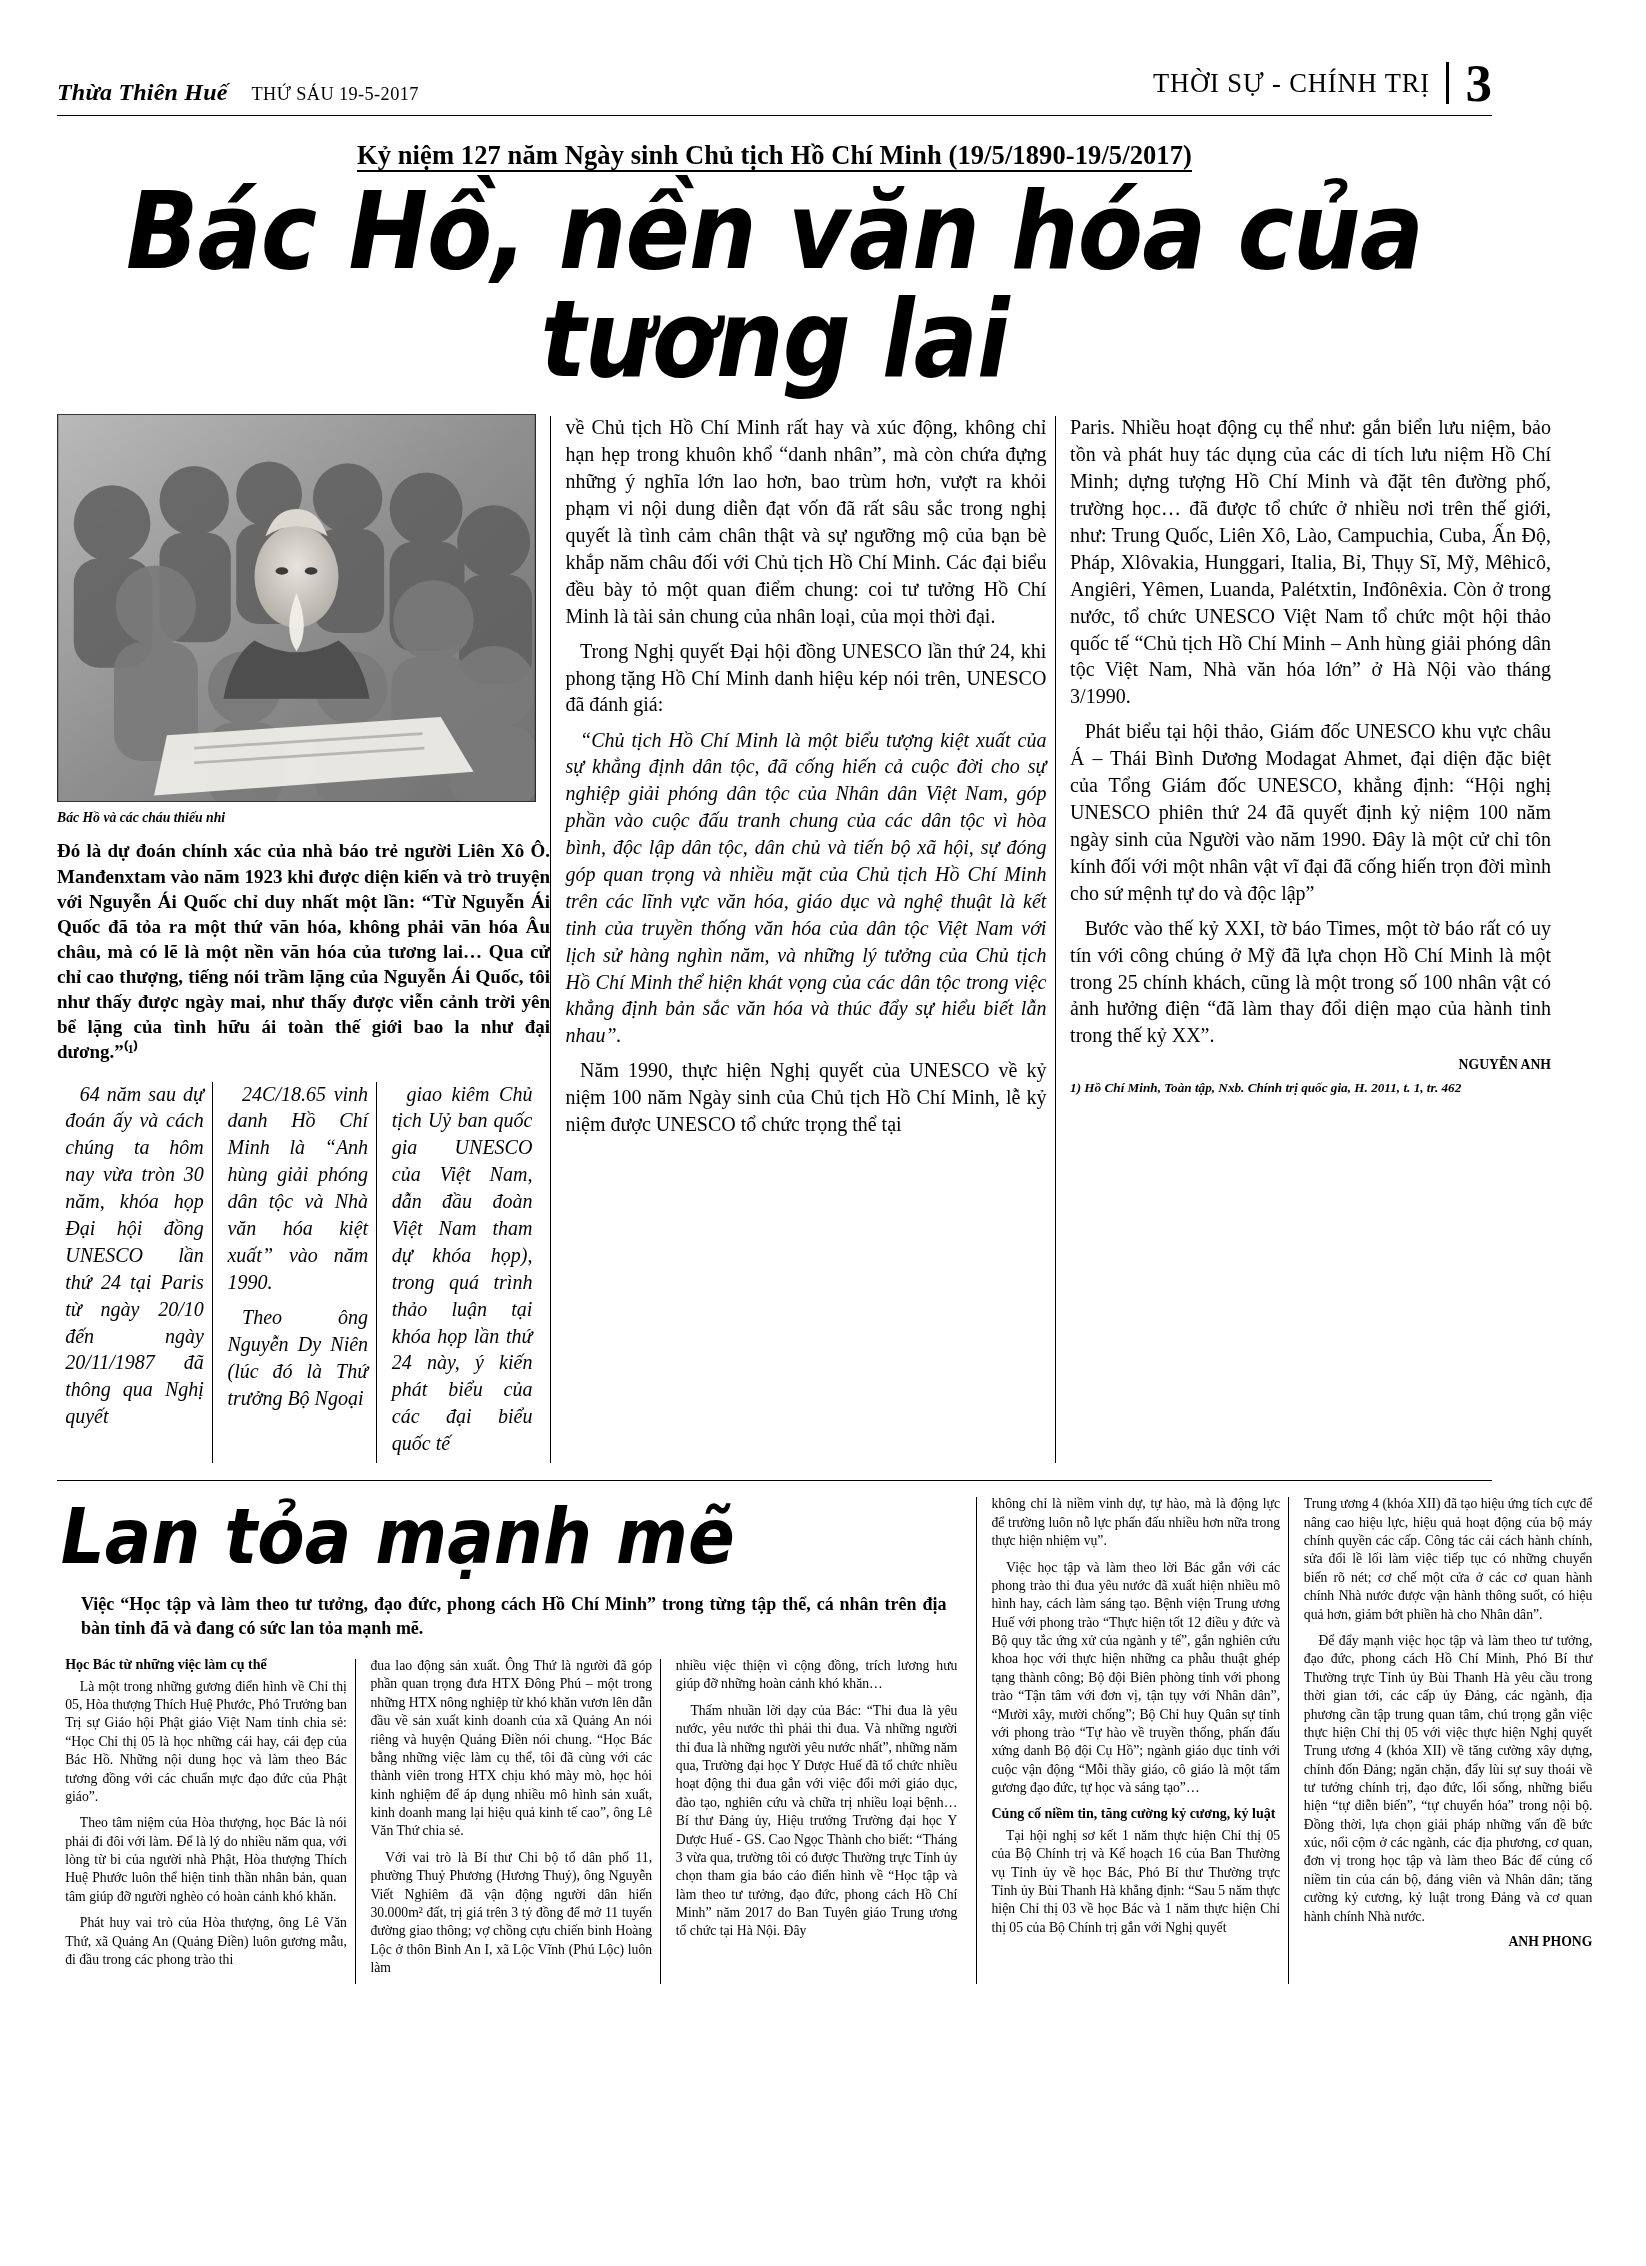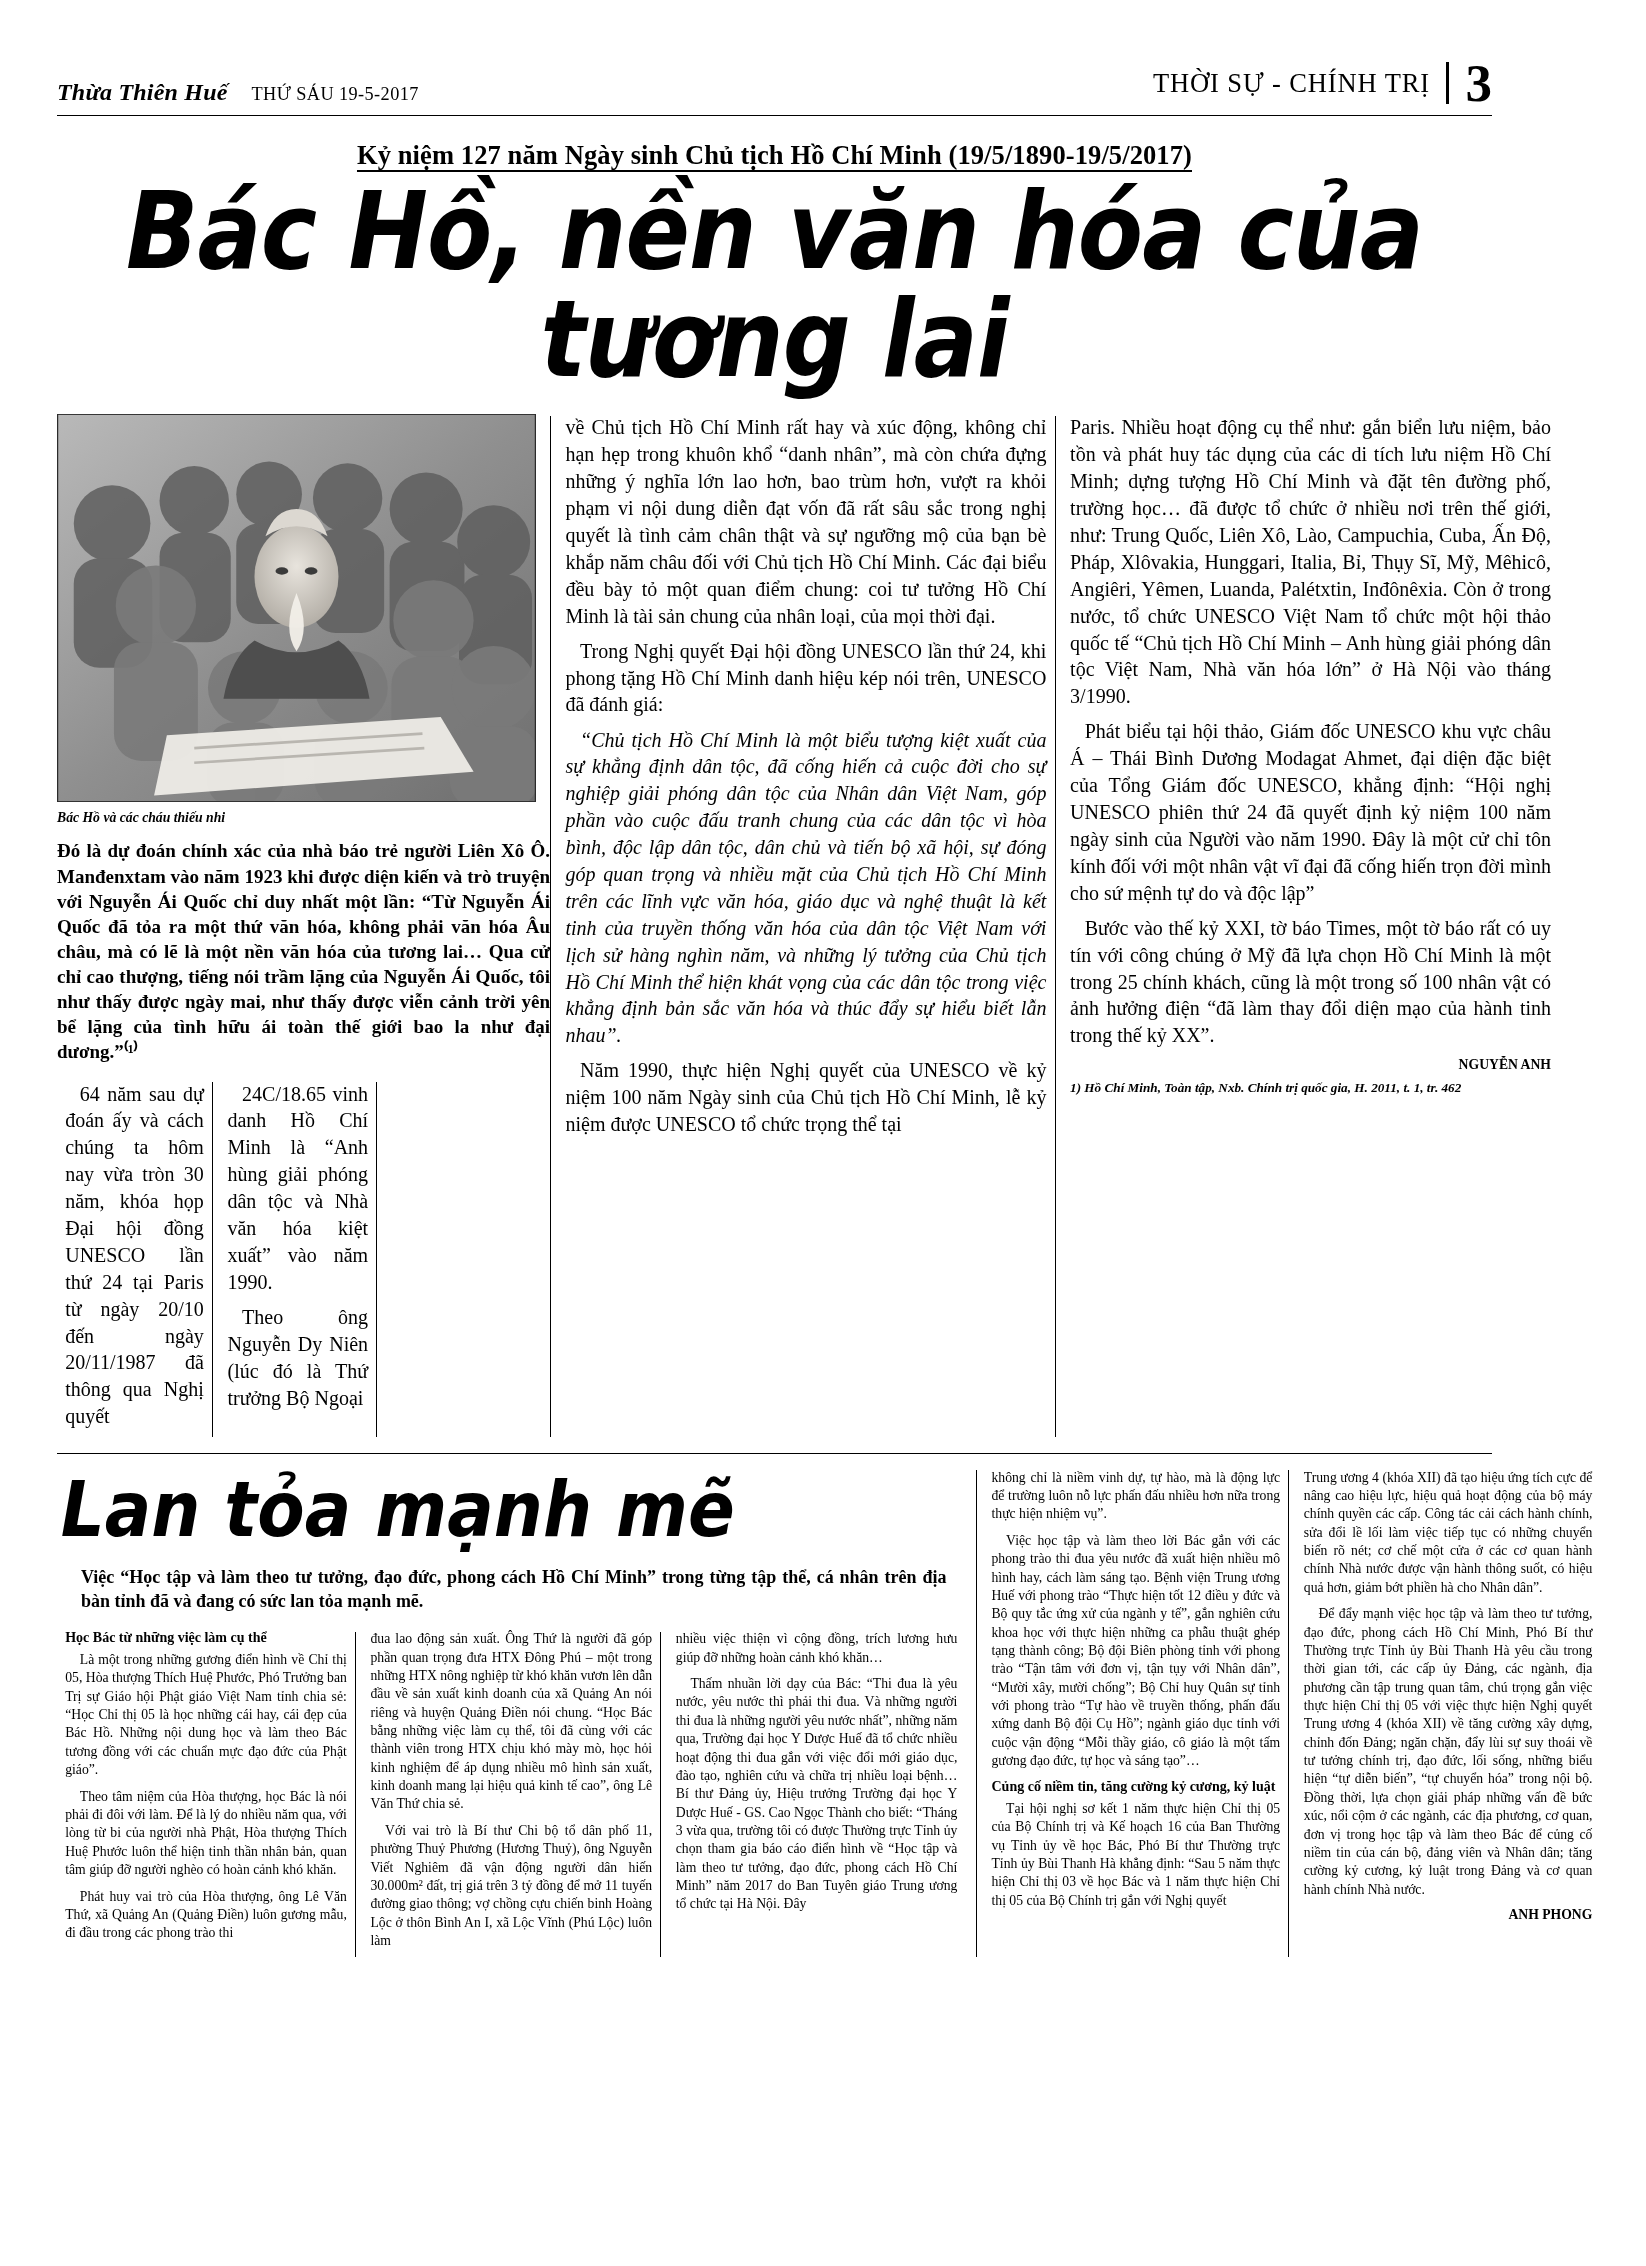--- a/index.html
+++ b/index.html
@@ -134,20 +134,21 @@
   .subcols {
     display: grid;
     grid-template-columns: 155px 7.3px 157px 7.3px 157px;
     margin-top: 16.4px;
   }
   .subcol p {
     font-size: 13.2px;
     line-height: 1.33;
     text-align: justify;
     margin: 0 0 8.2px 0;
+    font-style: italic;
   }
   .subcol p.ind { text-indent: 14.6px; }
 
   .col {
     padding: 0 8.2px;
   }
   .col p {
     font-size: 20px;
     line-height: 1.345;
     text-align: justify;
@@ -320,20 +321,23 @@
       <div class="subcols">
         <div class="subcol col">
           <p>64 năm sau dự đoán ấy và cách chúng ta hôm nay vừa tròn 30 năm, khóa họp Đại hội đồng UNESCO lần thứ 24 tại Paris từ ngày 20/10 đến ngày 20/11/1987 đã thông qua Nghị quyết</p>
         </div>
         <div class="col-sep"></div>
         <div class="subcol col">
           <p>24C/18.65 vinh danh Hồ Chí Minh là “Anh hùng giải phóng dân tộc và Nhà văn hóa kiệt xuất” vào năm 1990.</p>
           <p class="ind">Theo ông Nguyễn Dy Niên (lúc đó là Thứ trưởng Bộ Ngoại</p>
         </div>
         <div class="col-sep"></div>
+        <div class="subcol col">
+          <p>giao kiêm Chủ tịch Uỷ ban quốc gia UNESCO của Việt Nam, dẫn đầu đoàn Việt Nam tham dự khóa họp), trong quá trình thảo luận tại khóa họp lần thứ 24 này, ý kiến phát biểu của các đại biểu quốc tế</p>
+        </div>
       </div>
     </div>
 
     <div class="col-sep"></div>
 
     <div class="col" style="grid-column: 3 / span 3;">
       <p class="noind">về Chủ tịch Hồ Chí Minh rất hay và xúc động, không chỉ hạn hẹp trong khuôn khổ “danh nhân”, mà còn chứa đựng những ý nghĩa lớn lao hơn, bao trùm hơn, vượt ra khỏi phạm vi nội dung diễn đạt vốn đã rất sâu sắc trong nghị quyết là tình cảm chân thật và sự ngưỡng mộ của bạn bè khắp năm châu đối với Chủ tịch Hồ Chí Minh. Các đại biểu đều bày tỏ một quan điểm chung: coi tư tưởng Hồ Chí Minh là tài sản chung của nhân loại, của mọi thời đại.</p>
       <p>Trong Nghị quyết Đại hội đồng UNESCO lần thứ 24, khi phong tặng Hồ Chí Minh danh hiệu kép nói trên, UNESCO đã đánh giá:</p>
       <p class="quote">“Chủ tịch Hồ Chí Minh là một biểu tượng kiệt xuất của sự khẳng định dân tộc, đã cống hiến cả cuộc đời cho sự nghiệp giải phóng dân tộc của Nhân dân Việt Nam, góp phần vào cuộc đấu tranh chung của các dân tộc vì hòa bình, độc lập dân tộc, dân chủ và tiến bộ xã hội, sự đóng góp quan trọng và nhiều mặt của Chủ tịch Hồ Chí Minh trên các lĩnh vực văn hóa, giáo dục và nghệ thuật là kết tinh của truyền thống văn hóa của dân tộc Việt Nam với lịch sử hàng nghìn năm, và những lý tưởng của Chủ tịch Hồ Chí Minh thể hiện khát vọng của các dân tộc trong việc khẳng định bản sắc văn hóa và thúc đẩy sự hiểu biết lẫn nhau”.</p>
       <p>Năm 1990, thực hiện Nghị quyết của UNESCO về kỷ niệm 100 năm Ngày sinh của Chủ tịch Hồ Chí Minh, lễ kỷ niệm được UNESCO tổ chức trọng thể tại</p>

